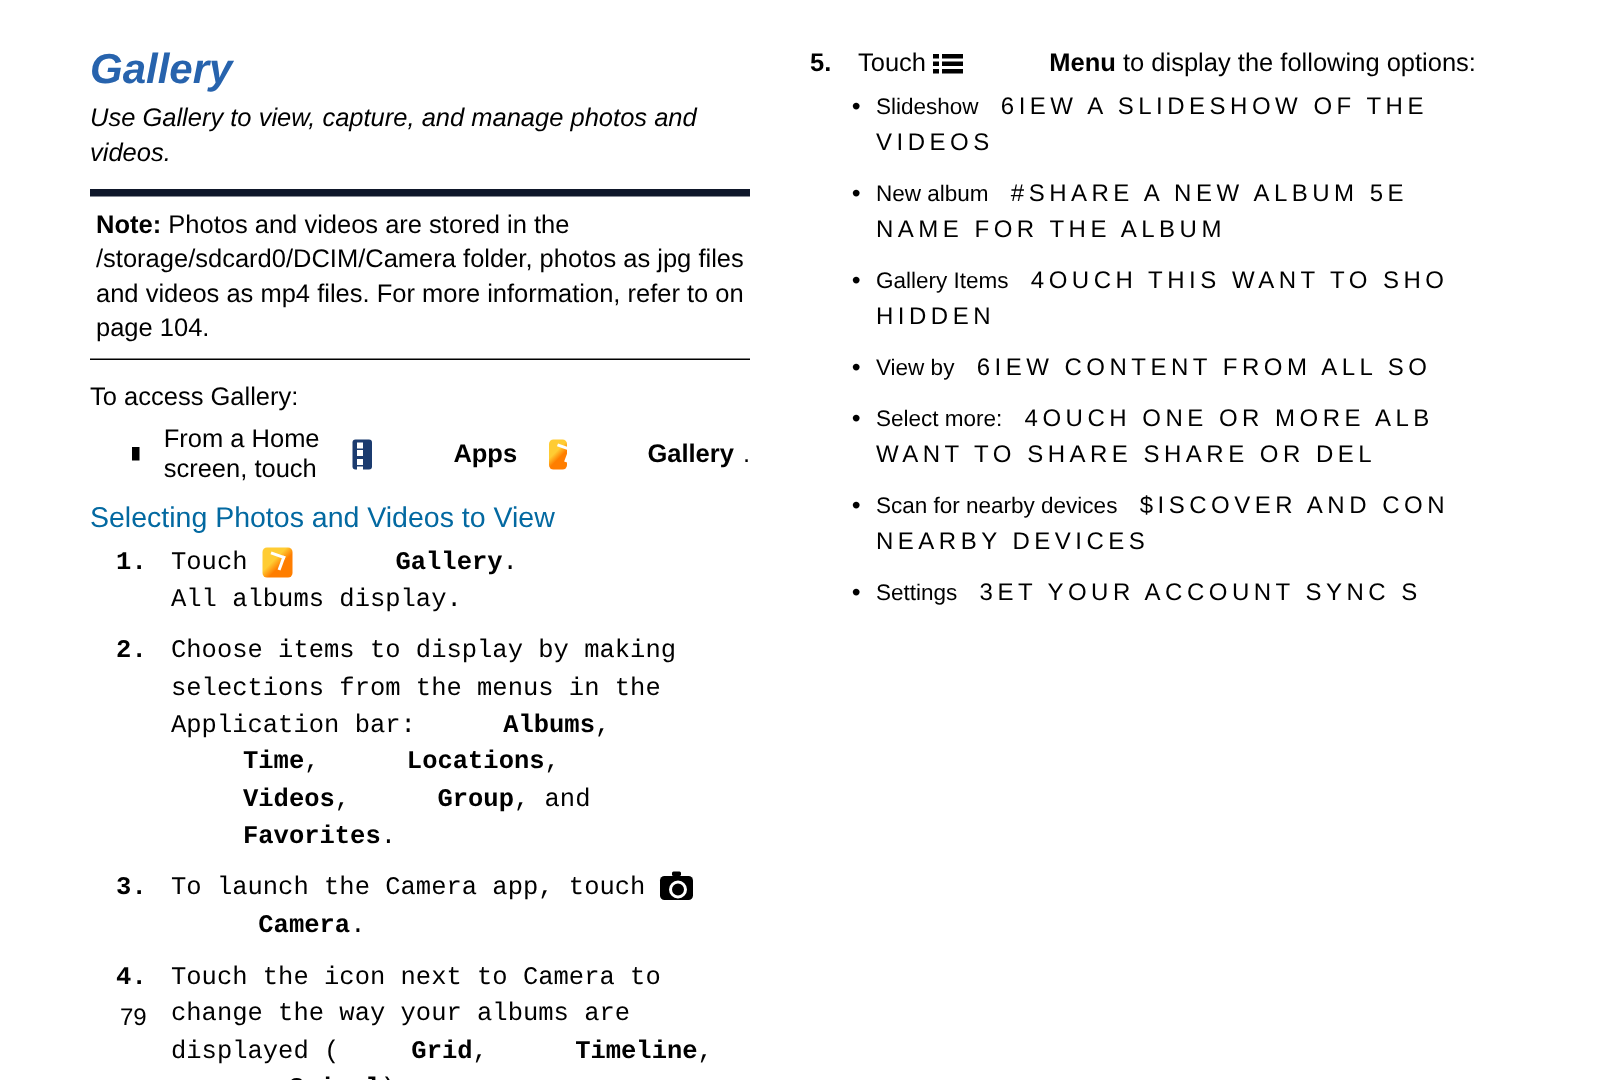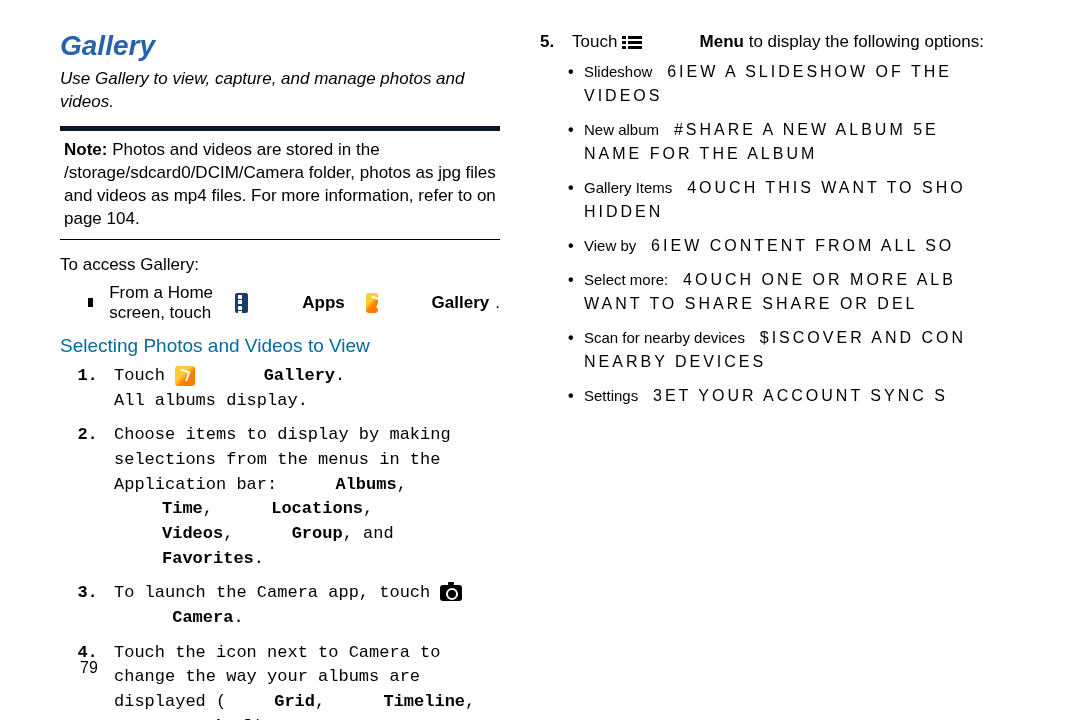--- a/index.html
+++ b/index.html
@@ -127,21 +127,21 @@
   ul.opts > li::before{
     content:"•"; position:absolute; left:0; top:0; font-weight:bold;
   }
   .opt-label { font-weight: normal; letter-spacing: 0; font-size:15px; }
   .tracked { letter-spacing: 3px; text-align: center; }
   .step5 {
     font-size: 17px; line-height:1.4; display:flex; gap:8px;
   }
   .step5 .num { font-weight:bold; width:24px; }
   .page-num {
-    position:absolute; left:80px; bottom:43px; font-size:16px;
+    position:absolute; left:80px; bottom:32px; font-size:16px;
   }
   .inline-icon { vertical-align: middle; }
 </style>
 </head>
 <body>
 
 <div class="page">
   <div class="col left">
     <h1 class="title">Gallery</h1>
     <p class="intro">Use Gallery to view, capture, and manage photos and videos.</p>

